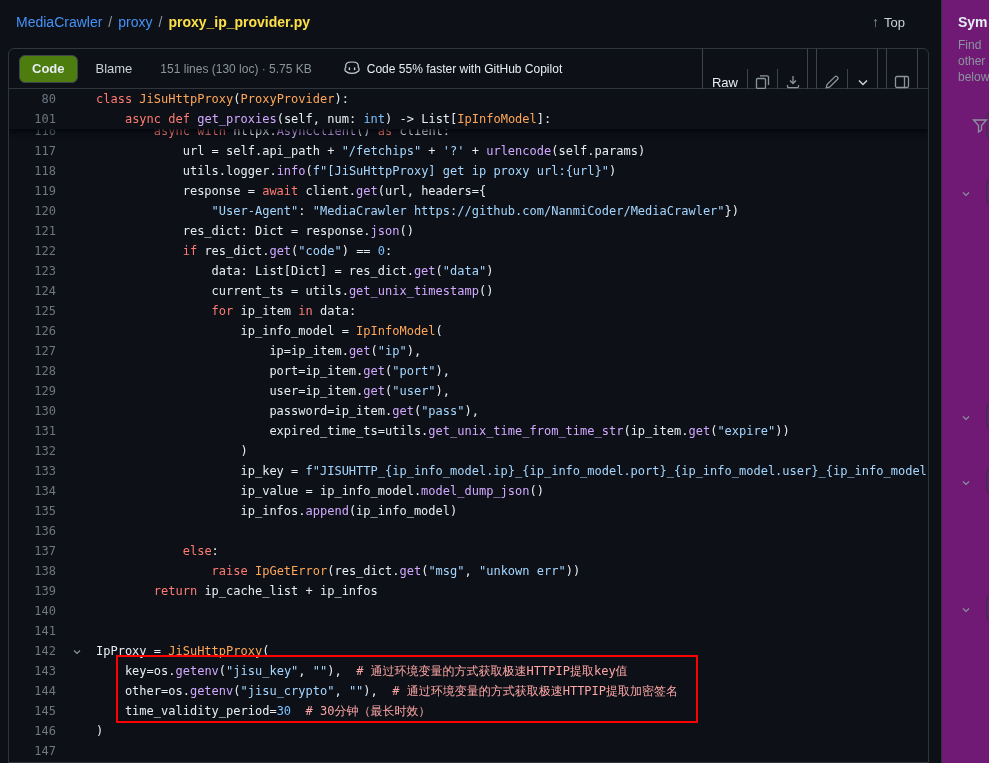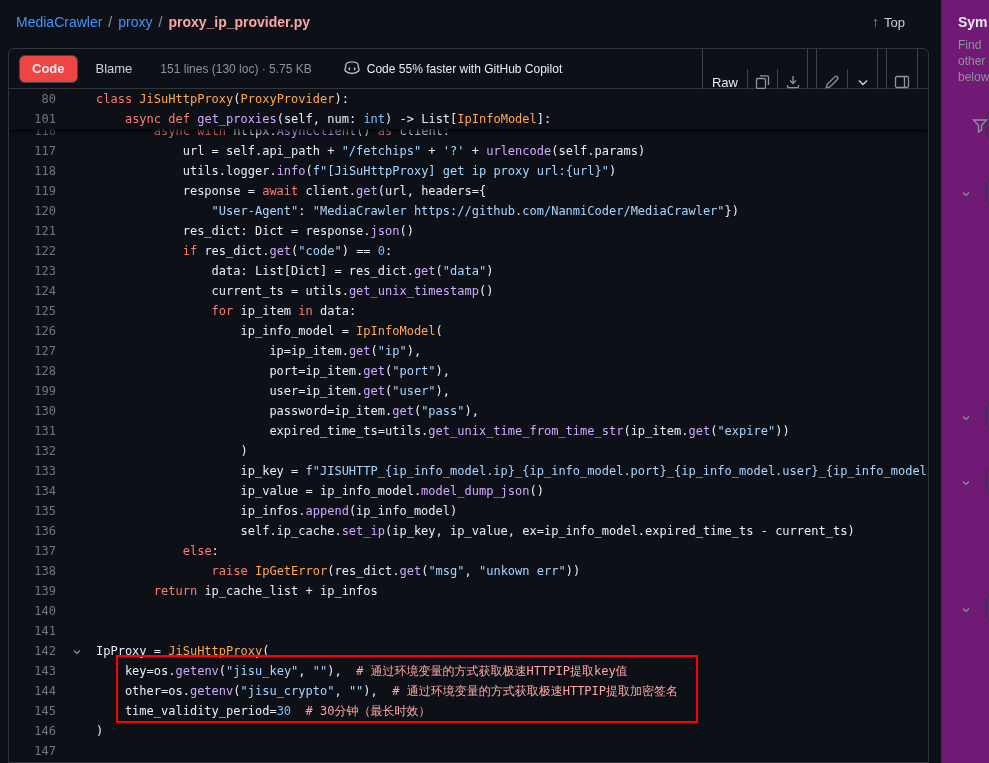--- a/index.html
+++ b/index.html
@@ -5,29 +5,29 @@
   * { margin:0; padding:0; box-sizing:border-box; }
   html,body { width:989px; height:763px; overflow:hidden; }
   body {
     background:#0d1117; color:#e6edf3; position:relative;
     font-family:"Liberation Sans","DejaVu Sans",sans-serif;
   }
   
   .breadcrumb-bar { height:44px; width:941px; display:flex; align-items:center; padding:0 36px 0 16px; font-size:14px; }
   .crumb-link { color:#4493f8; cursor:pointer; }
   .crumb-sep { color:#8b949e; margin:0 6px; }
-  .crumb-file { color:#fca5a5; font-weight:600; }
+  .crumb-file { color:#fde047; font-weight:600; }
   .top-btn { margin-left:auto; display:flex; align-items:center; gap:5px; color:#c9d1d9; font-size:13px; cursor:pointer; }
   .top-arrow { font-size:14px; color:#8b949e; }
   
   .code-panel { position:absolute; left:8px; top:48px; width:921px; height:715px;
     border:1px solid #30363d; border-radius:6px 6px 0 0; overflow:hidden; background:#0d1117; }
   .toolbar { height:40px; border-bottom:1px solid #30363d; display:flex; align-items:center; padding:0 10px; gap:6px; }
   .tab { height:28px; display:flex; align-items:center; padding:0 12px; font-size:13px; color:#c9d1d9; border-radius:6px; cursor:pointer; }
-  .tab.active { background:#ef4444; border:1px solid #3d444d; color:#e6edf3; font-weight:600; }
+  .tab.active { background:#4d7c0f; border:1px solid #3d444d; color:#e6edf3; font-weight:600; }
   .file-info { font-size:12px; color:#8b949e; margin-left:10px; white-space:nowrap; }
   .copilot { display:flex; align-items:center; gap:7px; margin-left:26px; font-size:12px; color:#e6edf3; white-space:nowrap; }
   .toolbar-right { margin-left:auto; display:flex; align-items:center; gap:8px; }
   .btn-group { display:flex; border:1px solid #3d444d; border-radius:6px; overflow:hidden; }
   .tb-btn { height:26px; display:flex; align-items:center; justify-content:center; padding:0 9px; font-size:13px; color:#e6edf3; cursor:pointer; background:transparent;margin-top:27px; }
   .tb-btn + .tb-btn { border-left:1px solid #3d444d; }
   .tb-btn.icon { width:30px; padding:0; }
   
   .code-area { position:relative; height:674px; overflow:hidden;
     font-family:"DejaVu Sans Mono","Liberation Mono",monospace; font-size:12px; line-height:20px; }
@@ -128,28 +128,28 @@
         <div class="code-row"><span class="ln">119</span><span class="code-text"><span class="tok-pln">            response = </span><span class="tok-kw">await</span><span class="tok-pln"> client.</span><span class="tok-fn">get</span><span class="tok-pln">(url, headers={</span></span></div>
         <div class="code-row"><span class="ln">120</span><span class="code-text"><span class="tok-pln">                </span><span class="tok-str">"User-Agent"</span><span class="tok-pln">: </span><span class="tok-str">"MediaCrawler https://github.com/NanmiCoder/MediaCrawler"</span><span class="tok-pln">})</span></span></div>
         <div class="code-row"><span class="ln">121</span><span class="code-text"><span class="tok-pln">            res_dict: Dict = response.</span><span class="tok-fn">json</span><span class="tok-pln">()</span></span></div>
         <div class="code-row"><span class="ln">122</span><span class="code-text"><span class="tok-pln">            </span><span class="tok-kw">if</span><span class="tok-pln"> res_dict.</span><span class="tok-fn">get</span><span class="tok-pln">(</span><span class="tok-str">"code"</span><span class="tok-pln">) == </span><span class="tok-num">0</span><span class="tok-pln">:</span></span></div>
         <div class="code-row"><span class="ln">123</span><span class="code-text"><span class="tok-pln">                data: List[Dict] = res_dict.</span><span class="tok-fn">get</span><span class="tok-pln">(</span><span class="tok-str">"data"</span><span class="tok-pln">)</span></span></div>
         <div class="code-row"><span class="ln">124</span><span class="code-text"><span class="tok-pln">                current_ts = utils.</span><span class="tok-fn">get_unix_timestamp</span><span class="tok-pln">()</span></span></div>
         <div class="code-row"><span class="ln">125</span><span class="code-text"><span class="tok-pln">                </span><span class="tok-kw">for</span><span class="tok-pln"> ip_item </span><span class="tok-kw">in</span><span class="tok-pln"> data:</span></span></div>
         <div class="code-row"><span class="ln">126</span><span class="code-text"><span class="tok-pln">                    ip_info_model = </span><span class="tok-cls">IpInfoModel</span><span class="tok-pln">(</span></span></div>
         <div class="code-row"><span class="ln">127</span><span class="code-text"><span class="tok-pln">                        ip=ip_item.</span><span class="tok-fn">get</span><span class="tok-pln">(</span><span class="tok-str">"ip"</span><span class="tok-pln">),</span></span></div>
         <div class="code-row"><span class="ln">128</span><span class="code-text"><span class="tok-pln">                        port=ip_item.</span><span class="tok-fn">get</span><span class="tok-pln">(</span><span class="tok-str">"port"</span><span class="tok-pln">),</span></span></div>
-        <div class="code-row"><span class="ln">199</span><span class="code-text"><span class="tok-pln">                        user=ip_item.</span><span class="tok-fn">get</span><span class="tok-pln">(</span><span class="tok-str">"user"</span><span class="tok-pln">),</span></span></div>
+        <div class="code-row"><span class="ln">129</span><span class="code-text"><span class="tok-pln">                        user=ip_item.</span><span class="tok-fn">get</span><span class="tok-pln">(</span><span class="tok-str">"user"</span><span class="tok-pln">),</span></span></div>
         <div class="code-row"><span class="ln">130</span><span class="code-text"><span class="tok-pln">                        password=ip_item.</span><span class="tok-fn">get</span><span class="tok-pln">(</span><span class="tok-str">"pass"</span><span class="tok-pln">),</span></span></div>
         <div class="code-row"><span class="ln">131</span><span class="code-text"><span class="tok-pln">                        expired_time_ts=utils.</span><span class="tok-fn">get_unix_time_from_time_str</span><span class="tok-pln">(ip_item.</span><span class="tok-fn">get</span><span class="tok-pln">(</span><span class="tok-str">"expire"</span><span class="tok-pln">))</span></span></div>
         <div class="code-row"><span class="ln">132</span><span class="code-text"><span class="tok-pln">                    )</span></span></div>
         <div class="code-row"><span class="ln">133</span><span class="code-text"><span class="tok-pln">                    ip_key = </span><span class="tok-str">f"JISUHTTP_{ip_info_model.ip}_{ip_info_model.port}_{ip_info_model.user}_{ip_info_model</span></span></div>
         <div class="code-row"><span class="ln">134</span><span class="code-text"><span class="tok-pln">                    ip_value = ip_info_model.</span><span class="tok-fn">model_dump_json</span><span class="tok-pln">()</span></span></div>
         <div class="code-row"><span class="ln">135</span><span class="code-text"><span class="tok-pln">                    ip_infos.</span><span class="tok-fn">append</span><span class="tok-pln">(ip_info_model)</span></span></div>
-        <div class="code-row"><span class="ln">136</span><span class="code-text"><span class="tok-pln">                    self.ip_cache.</span><span class="tok-fn">set_ip</span><span class="tok-pln">(ip_key, ip_value, ex=ip_info_model.expired_time_ts - current_ts)</span></span></div>
+        <div class="code-row"><span class="ln">136</span></div>
         <div class="code-row"><span class="ln">137</span><span class="code-text"><span class="tok-pln">            </span><span class="tok-kw">else</span><span class="tok-pln">:</span></span></div>
         <div class="code-row"><span class="ln">138</span><span class="code-text"><span class="tok-pln">                </span><span class="tok-kw">raise</span><span class="tok-pln"> </span><span class="tok-cls">IpGetError</span><span class="tok-pln">(res_dict.</span><span class="tok-fn">get</span><span class="tok-pln">(</span><span class="tok-str">"msg"</span><span class="tok-pln">, </span><span class="tok-str">"unkown err"</span><span class="tok-pln">))</span></span></div>
         <div class="code-row"><span class="ln">139</span><span class="code-text"><span class="tok-pln">        </span><span class="tok-kw">return</span><span class="tok-pln"> ip_cache_list + ip_infos</span></span></div>
         <div class="code-row"><span class="ln">140</span><span class="code-text"></span></div>
         <div class="code-row"><span class="ln">141</span><span class="code-text"></span></div>
         <div class="code-row"><span class="ln">142</span><span class="chev"><svg width="12" height="12" viewBox="0 0 16 16" fill="none">
               <path d="M4 6l4 4 4-4" stroke="#8b949e" stroke-width="1.5"></path>
             </svg></span><span class="code-text"><span class="tok-pln">IpProxy = </span><span class="tok-cls">JiSuHttpProxy</span><span class="tok-pln">(</span></span></div>
         <div class="code-row"><span class="ln">143</span><span class="code-text"><span class="tok-pln">    key=os.</span><span class="tok-fn">getenv</span><span class="tok-pln">(</span><span class="tok-str">"jisu_key"</span><span class="tok-pln">, </span><span class="tok-str">""</span><span class="tok-pln">),  </span><span class="tok-cmt"># 通过环境变量的方式获取极速HTTPIP提取key值</span></span></div>
         <div class="code-row"><span class="ln">144</span><span class="code-text"><span class="tok-pln">    other=os.</span><span class="tok-fn">getenv</span><span class="tok-pln">(</span><span class="tok-str">"jisu_crypto"</span><span class="tok-pln">, </span><span class="tok-str">""</span><span class="tok-pln">),  </span><span class="tok-cmt"># 通过环境变量的方式获取极速HTTPIP提取加密签名</span></span></div>

